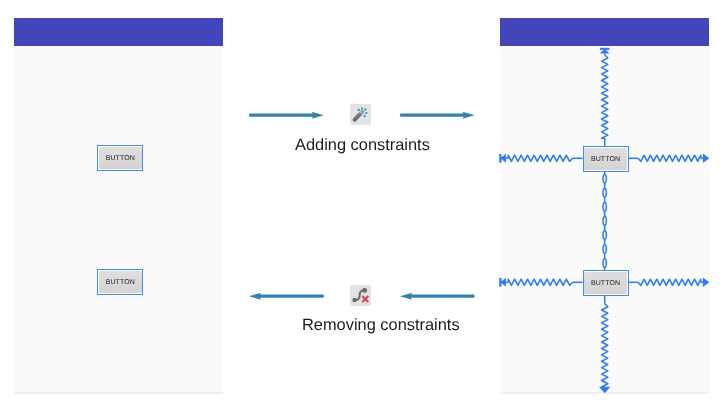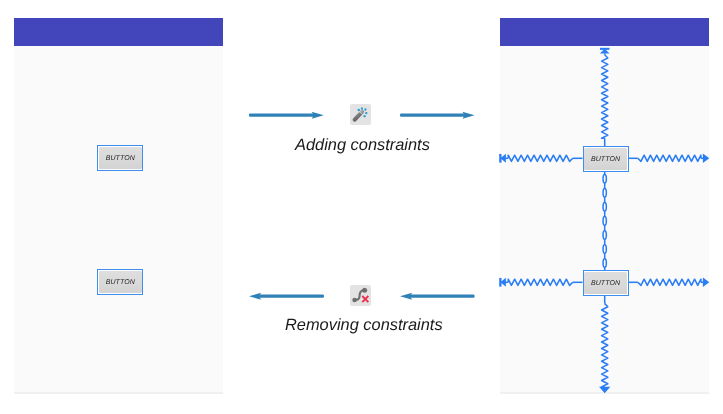--- a/index.html
+++ b/index.html
@@ -5,21 +5,21 @@
 <style>
   html, body {
     margin: 0; padding: 0;
     width: 723px; height: 414px;
     background: #ffffff;
     font-family: "Liberation Sans", sans-serif;
     overflow: hidden;
     -webkit-font-smoothing: antialiased;
     text-rendering: geometricPrecision;
   }
-  #stage { position: relative; width: 723px; height: 414px; font-style: italic; }
+  #stage { position: relative; width: 723px; height: 414px; }
 
   .panel {
     position: absolute;
     background: var(--panel-bg, #fafafa);
     box-sizing: border-box;
   }
   .appbar { position: absolute; background: var(--appbar, #4246ba); }
 
   .btn {
     position: absolute;
@@ -89,21 +89,21 @@
   .icon-tile {
     width: 20.6px; height: 20.8px;
     background: var(--icon-bg, #e3e3e3);
     border-radius: 2px;
   }
   #icon-wand  { left: 101.1px; top: 4.1px; }
   #icon-clear { left: 100.6px; top: 4.4px; }
   .icon-tile svg { position: absolute; left: 0; top: 0; }
 
   #cap-add    { left: 295px; top: 135.5px; }
-  #cap-remove { left: 285px; top: 315.5px; }
+  #cap-remove { left: 302px; top: 315.5px; }
 </style>
 </head>
 <body>
 
 <div id="stage">
 
   <div class="panel" id="panel-left">
     <div class="appbar"></div>
     <div class="btn" id="lbtn1">
       <div class="btn-inner">BUTTON</div>

